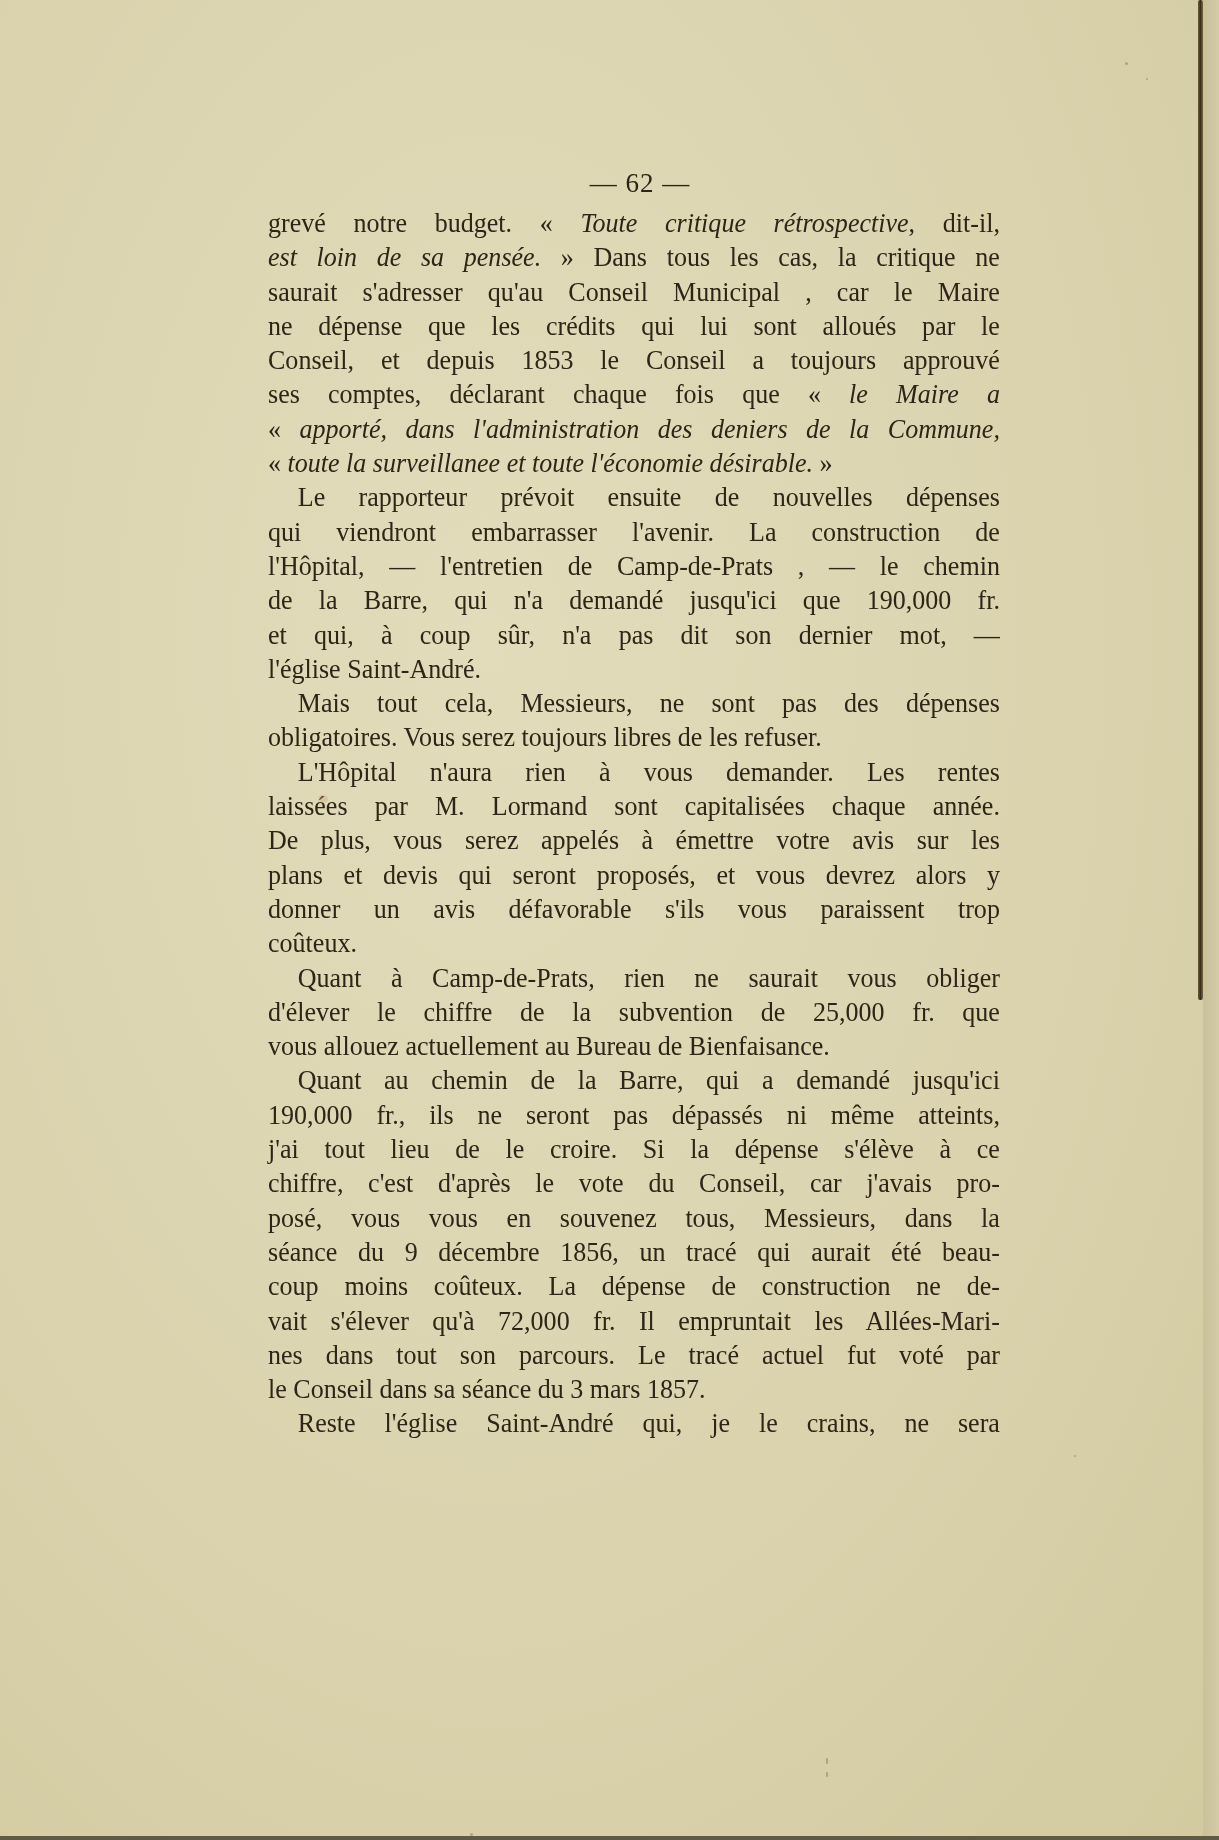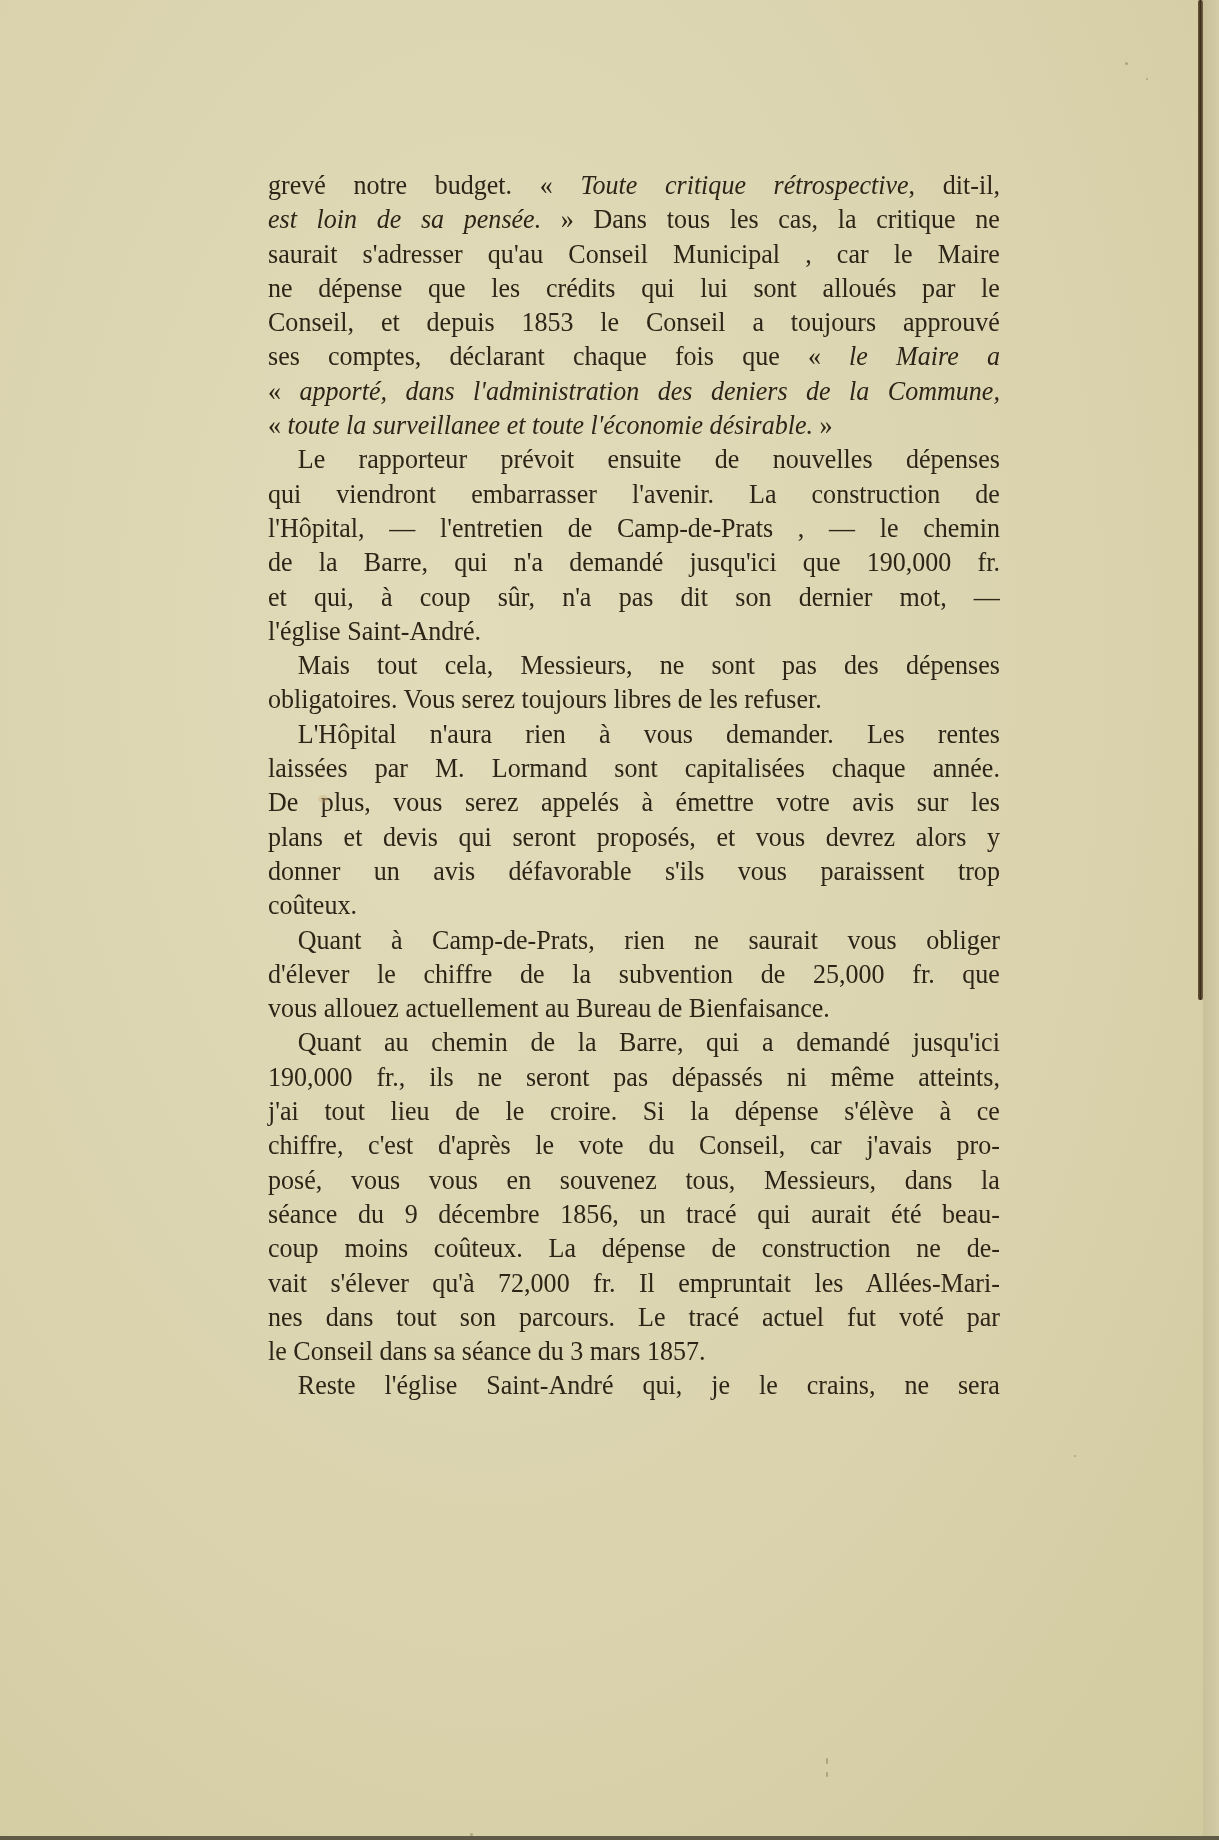--- a/index.html
+++ b/index.html
@@ -93,20 +93,21 @@
 </style>
 </head>
 <body>
 
 <div class="page">
   <div class="binding-shadow"></div>
   <div class="binding-edge"></div>
   <div class="bottom-edge"></div>
 
   <div class="text-block">
+    <div class="page-number">— 62 —</div>
     <div id="lines">
         <div class="line"><span>grevé notre budget. « </span><span class="it">Toute critique rétrospective</span><span>, dit-il,</span></div>
         <div class="line"><span class="it">est loin de sa pensée.</span><span> » Dans tous les cas, la critique ne</span></div>
         <div class="line"><span>saurait s'adresser qu'au Conseil Municipal , car le Maire</span></div>
         <div class="line"><span>ne dépense que les crédits qui lui sont alloués par le</span></div>
         <div class="line"><span>Conseil, et depuis 1853 le Conseil a toujours approuvé</span></div>
         <div class="line"><span>ses comptes, déclarant chaque fois que « </span><span class="it">le Maire a</span></div>
         <div class="line"><span>« </span><span class="it">apporté, dans l'administration des deniers de la Commune,</span></div>
         <div class="line last"><span>« </span><span class="it">toute la surveillanee et toute l'économie désirable.</span><span> »</span></div>
         <div class="line indent"><span>Le rapporteur prévoit ensuite de nouvelles dépenses</span></div>

